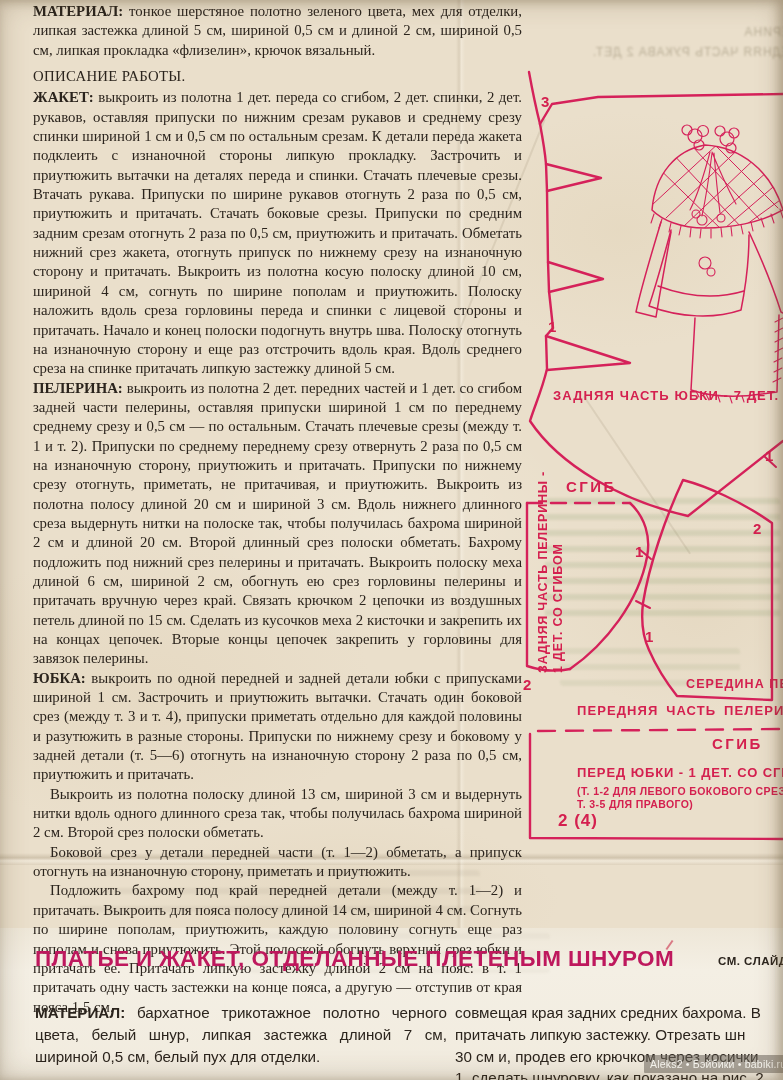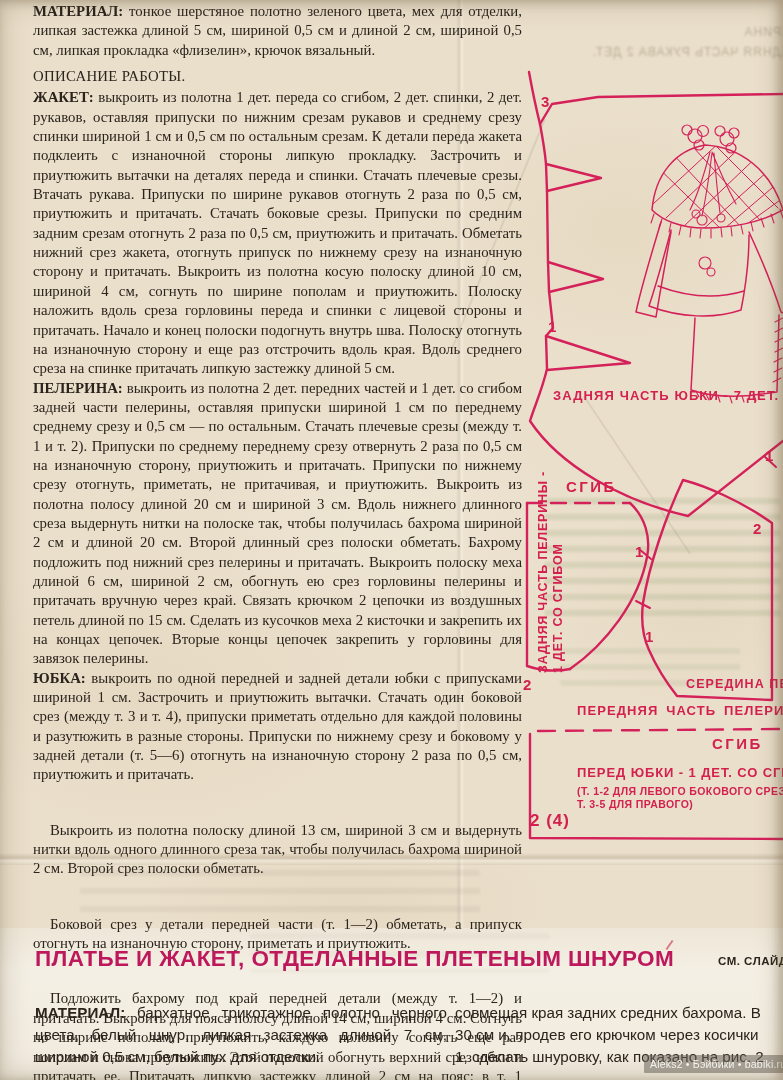--- a/index.html
+++ b/index.html
@@ -46,21 +46,21 @@
     position:absolute;left:536px;top:673px;z-index:6;width:180px;
     transform:rotate(-90deg);transform-origin:0 0;
     color:#d4204f;font-weight:bold;font-size:12.5px;line-height:15px;letter-spacing:.8px;white-space:nowrap;
   }
   .col-top{
     position:absolute;left:33px;top:2px;width:489px;z-index:10;
     font-size:14.8px;line-height:19.35px;text-align:justify;
   }
   .col-top p{margin:0;font-family:Liberation Serif, serif;}
   .col-top .work-h{margin-top:7px;margin-bottom:2px;letter-spacing:.3px;}
-  .col-top p.ind{text-indent:17px;margin-top:36px;}
+  .col-top p.ind{text-indent:17px;}
   .headline{
     position:absolute;left:35px;top:946px;z-index:10;
     color:#be185d;font-weight:bold;font-size:22.5px;letter-spacing:.4px;white-space:nowrap;
   }
   .see-slide{position:absolute;left:718px;top:955px;z-index:10;font-weight:bold;font-size:11.5px;letter-spacing:.5px;white-space:nowrap;}
   .col-bl{
     position:absolute;left:35px;top:1002px;width:412px;z-index:10;
     font-size:15.2px;line-height:21.8px;text-align:justify;
   }
   .col-bl p{margin:0;}
@@ -198,21 +198,21 @@
   <div class="red-label mark" style="left:645px;top:628px;">1</div>
   <div class="red-label mark" style="left:753px;top:520px;">2</div>
 
   <div class="red-label lab-13" style="left:686px;top:677px;font-size:12.5px;">СЕРЕДИНА ПЕРЕД</div>
   <div class="red-label lab-13" style="left:577px;top:703px;word-spacing:3px;">ПЕРЕДНЯЯ ЧАСТЬ  ПЕЛЕРИНЫ - 2 Д</div>
 
   <div class="red-label lab-sgib" style="left:712px;top:735px;">СГИБ</div>
   <div class="red-label" style="left:577px;top:765px;font-size:13px;letter-spacing:.9px;">ПЕРЕД ЮБКИ - 1 ДЕТ. СО СГИБОМ</div>
   <div class="red-label lab-note" style="left:577px;top:785px;">(Т. 1-2 ДЛЯ ЛЕВОГО БОКОВОГО СРЕЗА,</div>
   <div class="red-label lab-note" style="left:577px;top:798px;">Т. 3-5 ДЛЯ ПРАВОГО)</div>
-  <div class="red-label mark-big" style="left:530px;top:811px;">2 (4)</div>
+  <div class="red-label mark-big" style="left:558px;top:811px;">2 (4)</div>
 
   <div class="col-top">
     <p><b>МАТЕРИАЛ:</b><span> тонкое шерстяное полотно зеленого цвета, мех для отделки, липкая застежка длиной 5 см, шириной 0,5 см и длиной 2 см, шириной 0,5 см, липкая прокладка «флизелин», крючок вязальный.</span></p>
     <p class="work-h">ОПИСАНИЕ РАБОТЫ.</p>
     <p><b>ЖАКЕТ:</b><span> выкроить из полотна 1 дет. переда со сгибом, 2 дет. спинки, 2 дет. рукавов, оставляя припуски по нижним срезам рукавов и среднему срезу спинки шириной 1 см и 0,5 см по остальным срезам. К детали переда жакета подклеить с изнаночной стороны липкую прокладку. Застрочить и приутюжить вытачки на деталях переда и спинки. Стачать плечевые срезы. Втачать рукава. Припуски по ширине рукавов отогнуть 2 раза по 0,5 см, приутюжить и притачать. Стачать боковые срезы. Припуски по средним задним срезам отогнуть 2 раза по 0,5 см, приутюжить и притачать. Обметать нижний срез жакета, отогнуть припуск по нижнему срезу на изнаночную сторону и притачать. Выкроить из полотна косую полоску длиной 10 см, шириной 4 см, согнуть по ширине пополам и приутюжить. Полоску наложить вдоль среза горловины переда и спинки с лицевой стороны и притачать. Начало и конец полоски подогнуть внутрь шва. Полоску отогнуть на изнаночную сторону и еще раз отстрочить вдоль края. Вдоль среднего среза на спинке притачать липкую застежку длиной 5 см.</span></p>
     <p><b>ПЕЛЕРИНА:</b><span> выкроить из полотна 2 дет. передних частей и 1 дет. со сгибом задней части пелерины, оставляя припуски шириной 1 см по переднему среднему срезу и 0,5 см — по остальным. Стачать плечевые срезы (между т. 1 и т. 2). Припуски по среднему переднему срезу отвернуть 2 раза по 0,5 см на изнаночную сторону, приутюжить и притачать. Припуски по нижнему срезу отогнуть, приметать, не притачивая, и приутюжить. Выкроить из полотна полосу длиной 20 см и шириной 3 см. Вдоль нижнего длинного среза выдернуть нитки на полоске так, чтобы получилась бахрома шириной 2 см и длиной 20 см. Второй длинный срез полоски обметать. Бахрому подложить под нижний срез пелерины и притачать. Выкроить полоску меха длиной 6 см, шириной 2 см, обогнуть ею срез горловины пелерины и притачать вручную через край. Связать крючком 2 цепочки из воздушных петель длиной по 15 см. Сделать из кусочков меха 2 кисточки и закрепить их на концах цепочек. Вторые концы цепочек закрепить у горловины для завязок пелерины.</span></p>
     <p><b>ЮБКА:</b><span> выкроить по одной передней и задней детали юбки с припусками шириной 1 см. Застрочить и приутюжить вытачки. Стачать один боковой срез (между т. 3 и т. 4), припуски приметать отдельно для каждой половины и разутюжить в разные стороны. Припуски по нижнему срезу и боковому у задней детали (т. 5—6) отогнуть на изнаночную сторону 2 раза по 0,5 см, приутюжить и притачать.</span></p>
     <p class="ind"><span>Выкроить из полотна полоску длиной 13 см, шириной 3 см и выдернуть нитки вдоль одного длинного среза так, чтобы получилась бахрома шириной 2 см. Второй срез полоски обметать.</span></p>
     <p class="ind"><span>Боковой срез у детали передней части (т. 1—2) обметать, а припуск отогнуть на изнаночную сторону, приметать и приутюжить.</span></p>
     <p class="ind"><span>Подложить бахрому под край передней детали (между т. 1—2) и притачать. Выкроить для пояса полосу длиной 14 см, шириной 4 см. Согнуть по ширине пополам, приутюжить, каждую половину согнуть еще раз пополам и снова приутюжить. Этой полоской обогнуть верхний срез юбки и притачать ее. Притачать липкую застежку длиной 2 см на пояс: в т. 1 притачать одну часть застежки на конце пояса, а другую — отступив от края пояса 1,5 см.</span></p>
@@ -222,20 +222,21 @@
   <div class="see-slide">СМ. СЛАЙД</div>
   <div class="penmark"></div>
 
   <div class="col-bl">
     <p><b>МАТЕРИАЛ:</b><span> бархатное трикотажное полотно черного цвета, белый шнур, липкая застежка длиной 7 см, шириной 0,5 см, белый пух для отделки.</span></p>
     <p class="work-h">ОПИСАНИЕ РАБОТЫ.</p>
   </div>
 
   <div class="col-br">
     <div><span>совмещая края задних средних бахрома. В</span></div>
+    <div><span>притачать липкую застежку. Отрезать шн</span></div>
     <div><span>30 см и, продев его крючком через косички</span></div>
     <div><span>1, сделать шнуровку, как показано на рис. 2</span></div>
 
   </div>
 
   <div class="watermark">Aleks2 • Бэйбики • babiki.ru</div>
 
 </div>
 
 </body></html>

